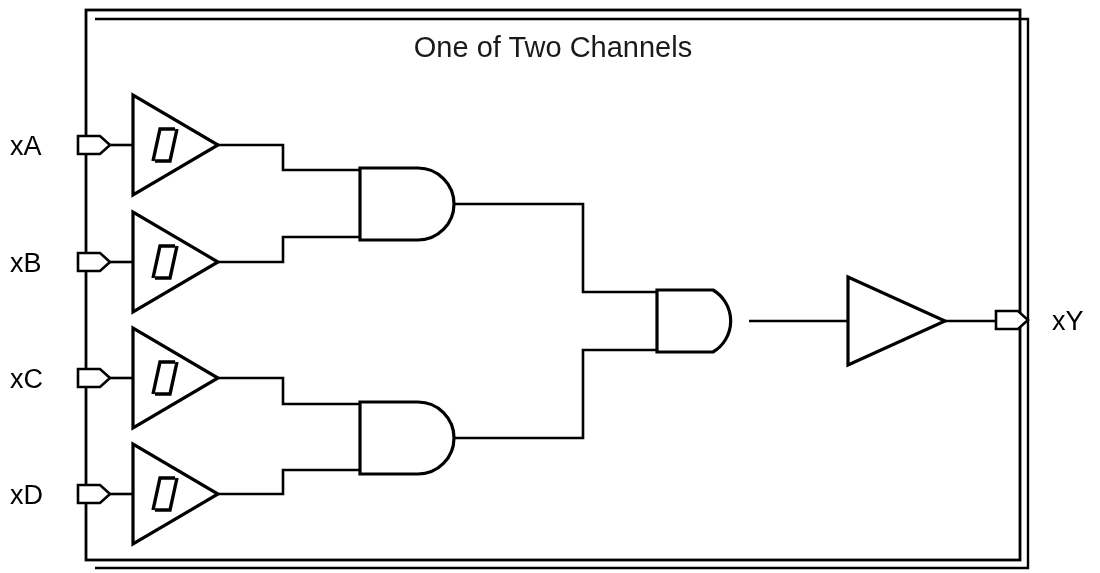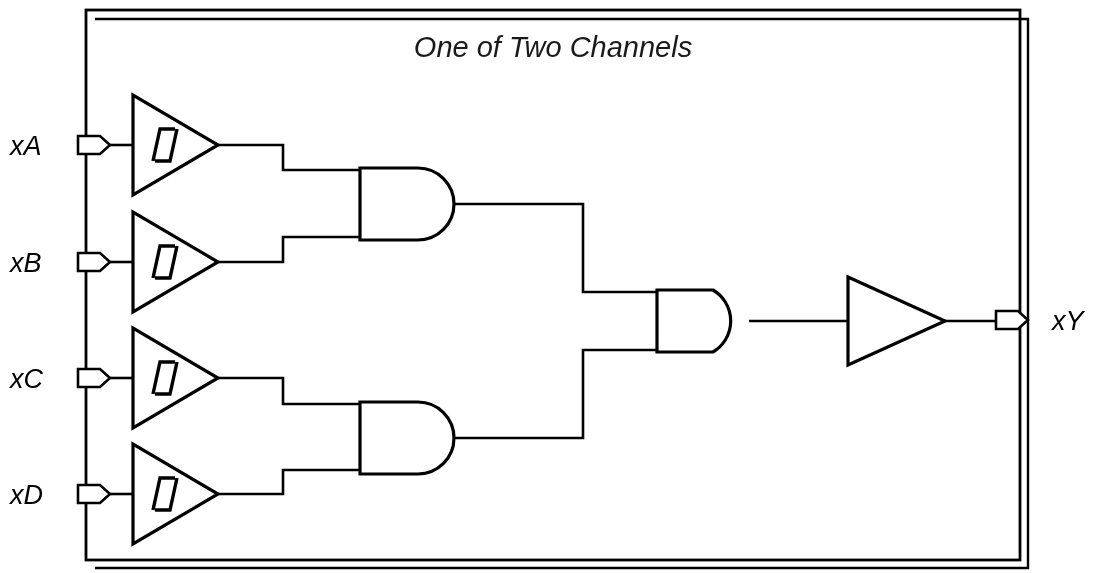--- a/index.html
+++ b/index.html
@@ -10,21 +10,20 @@
   body {
     width: 1100px;
     height: 573px;
     font-family: "Liberation Sans", sans-serif;
     overflow: hidden;
   }
   #diagram-root {
     position: relative;
     width: 1100px;
     height: 402px;
-    font-style: italic;
   }
   svg.diagram {
     display: block;
     width: 1100px;
     height: 573px;
   }
   .wire {
     fill: none;
     stroke: #000000;
     stroke-width: 2.6;

